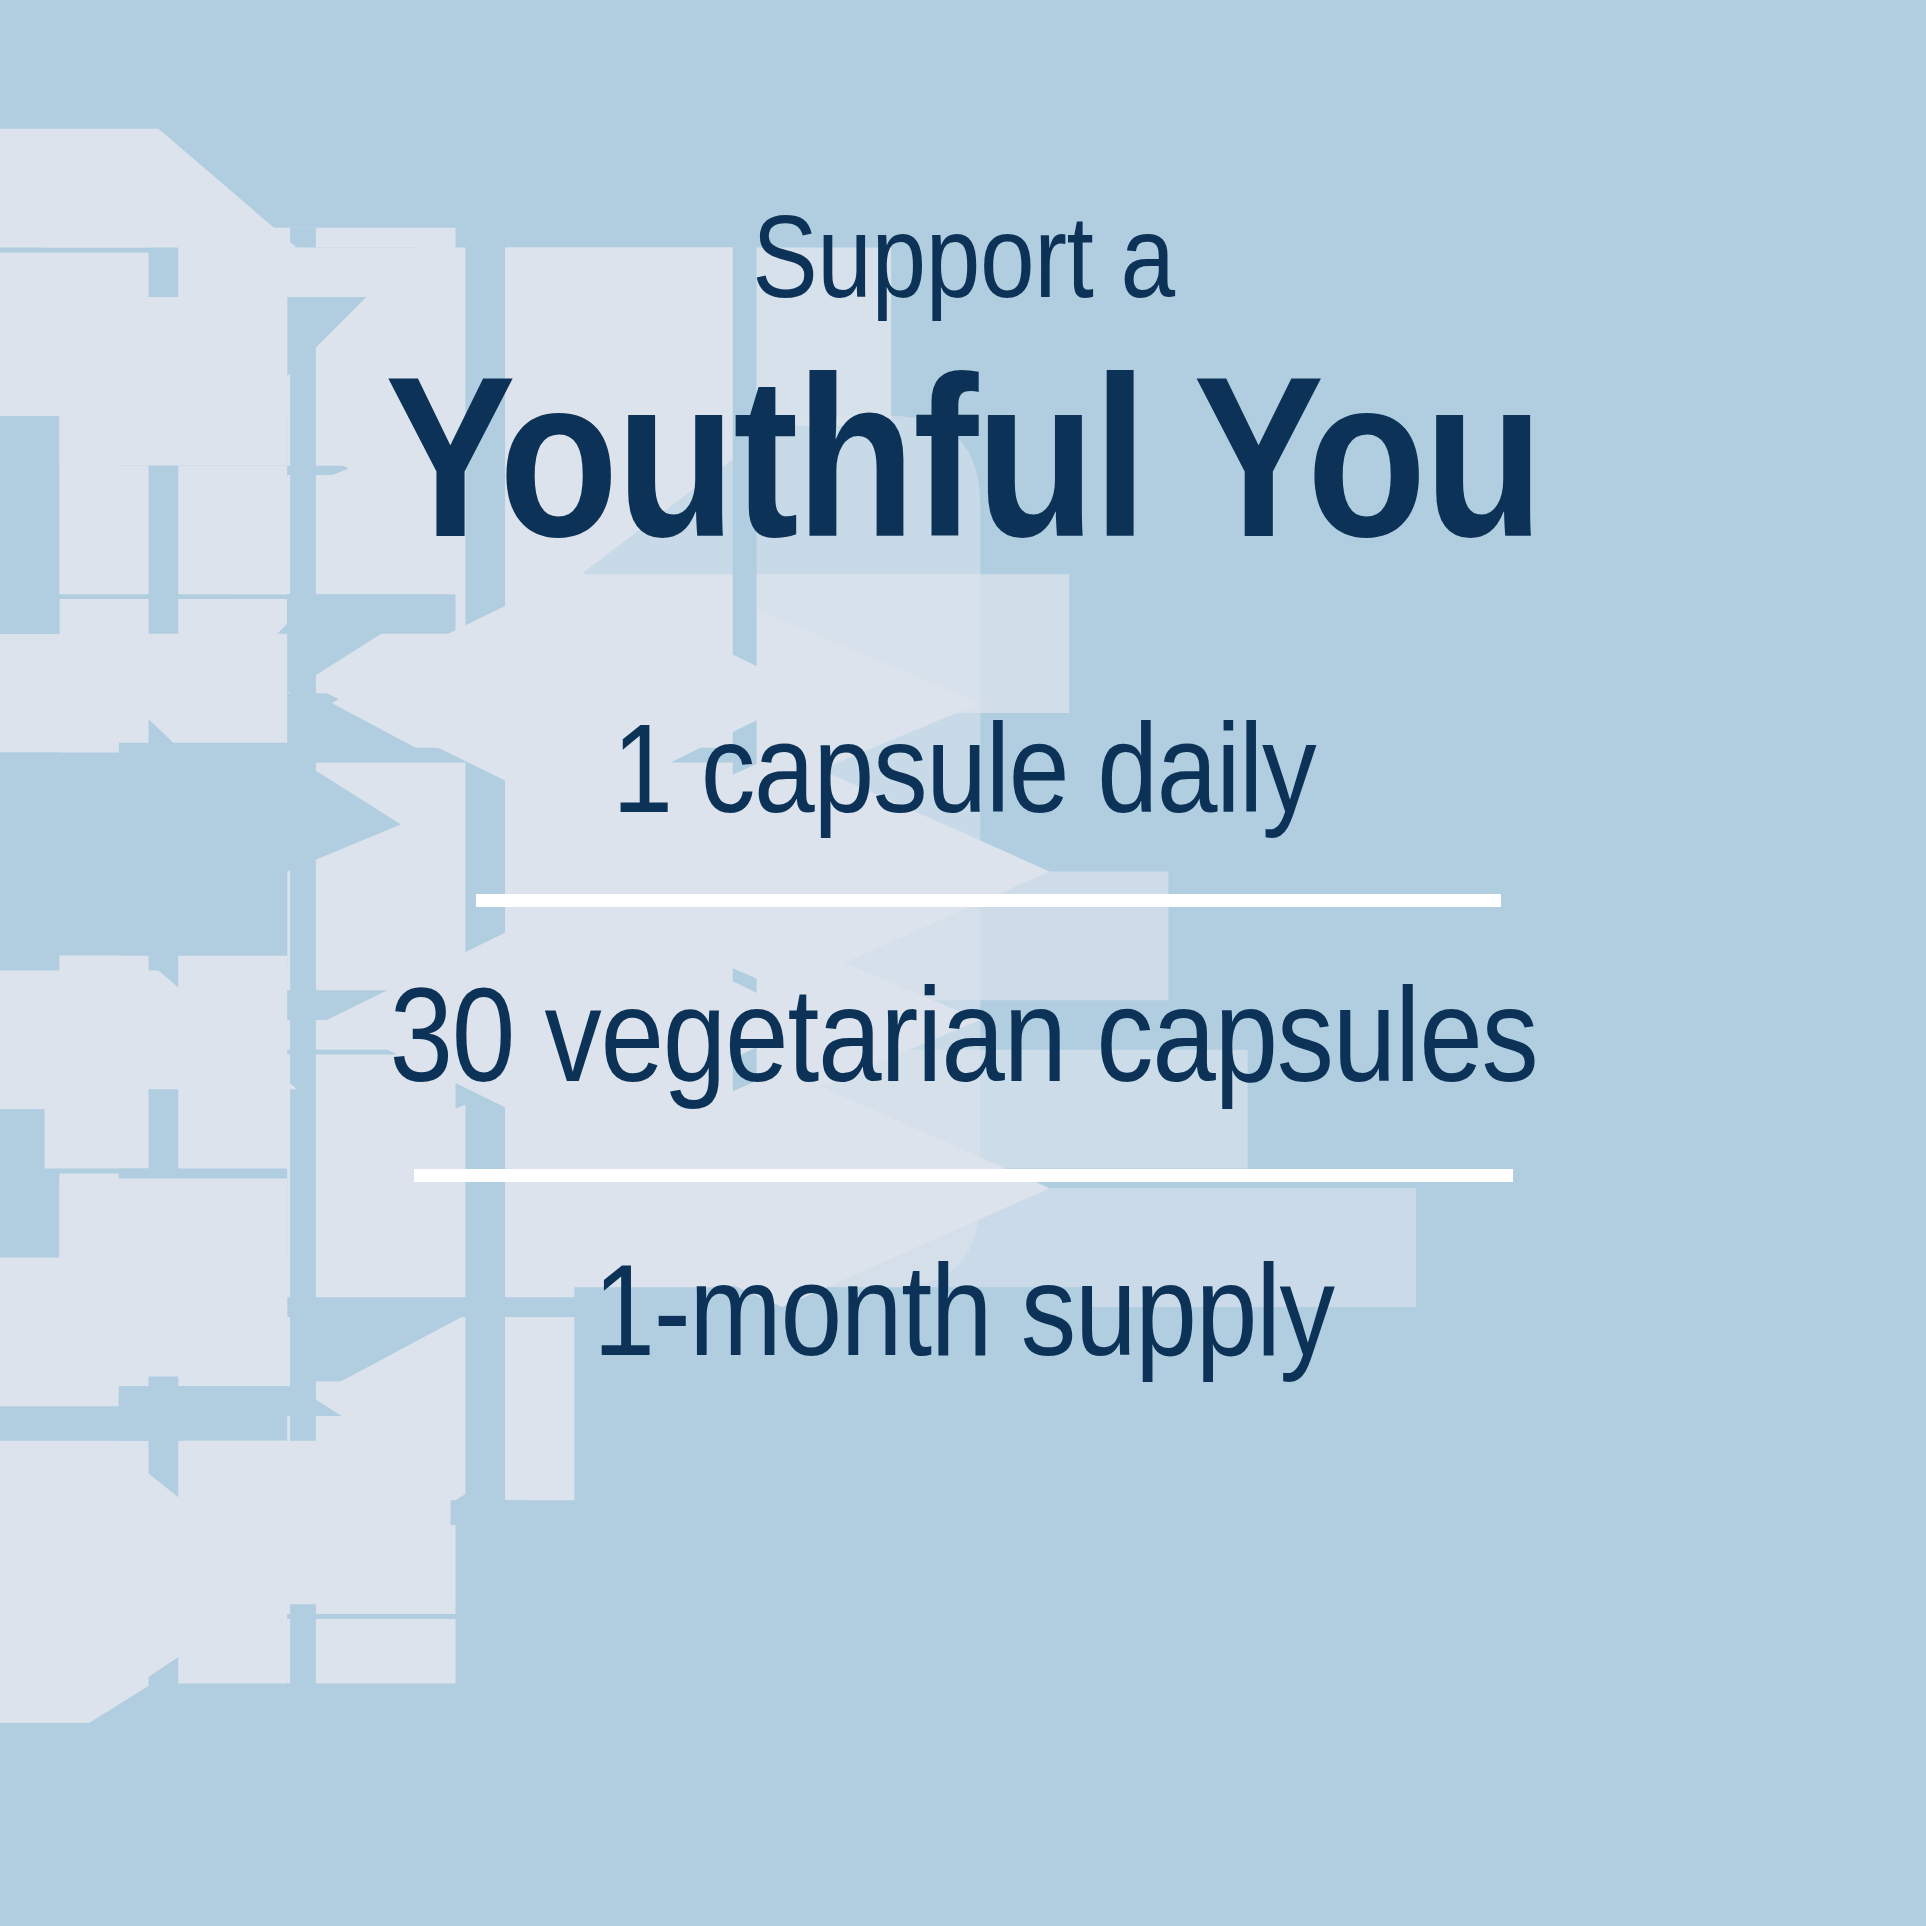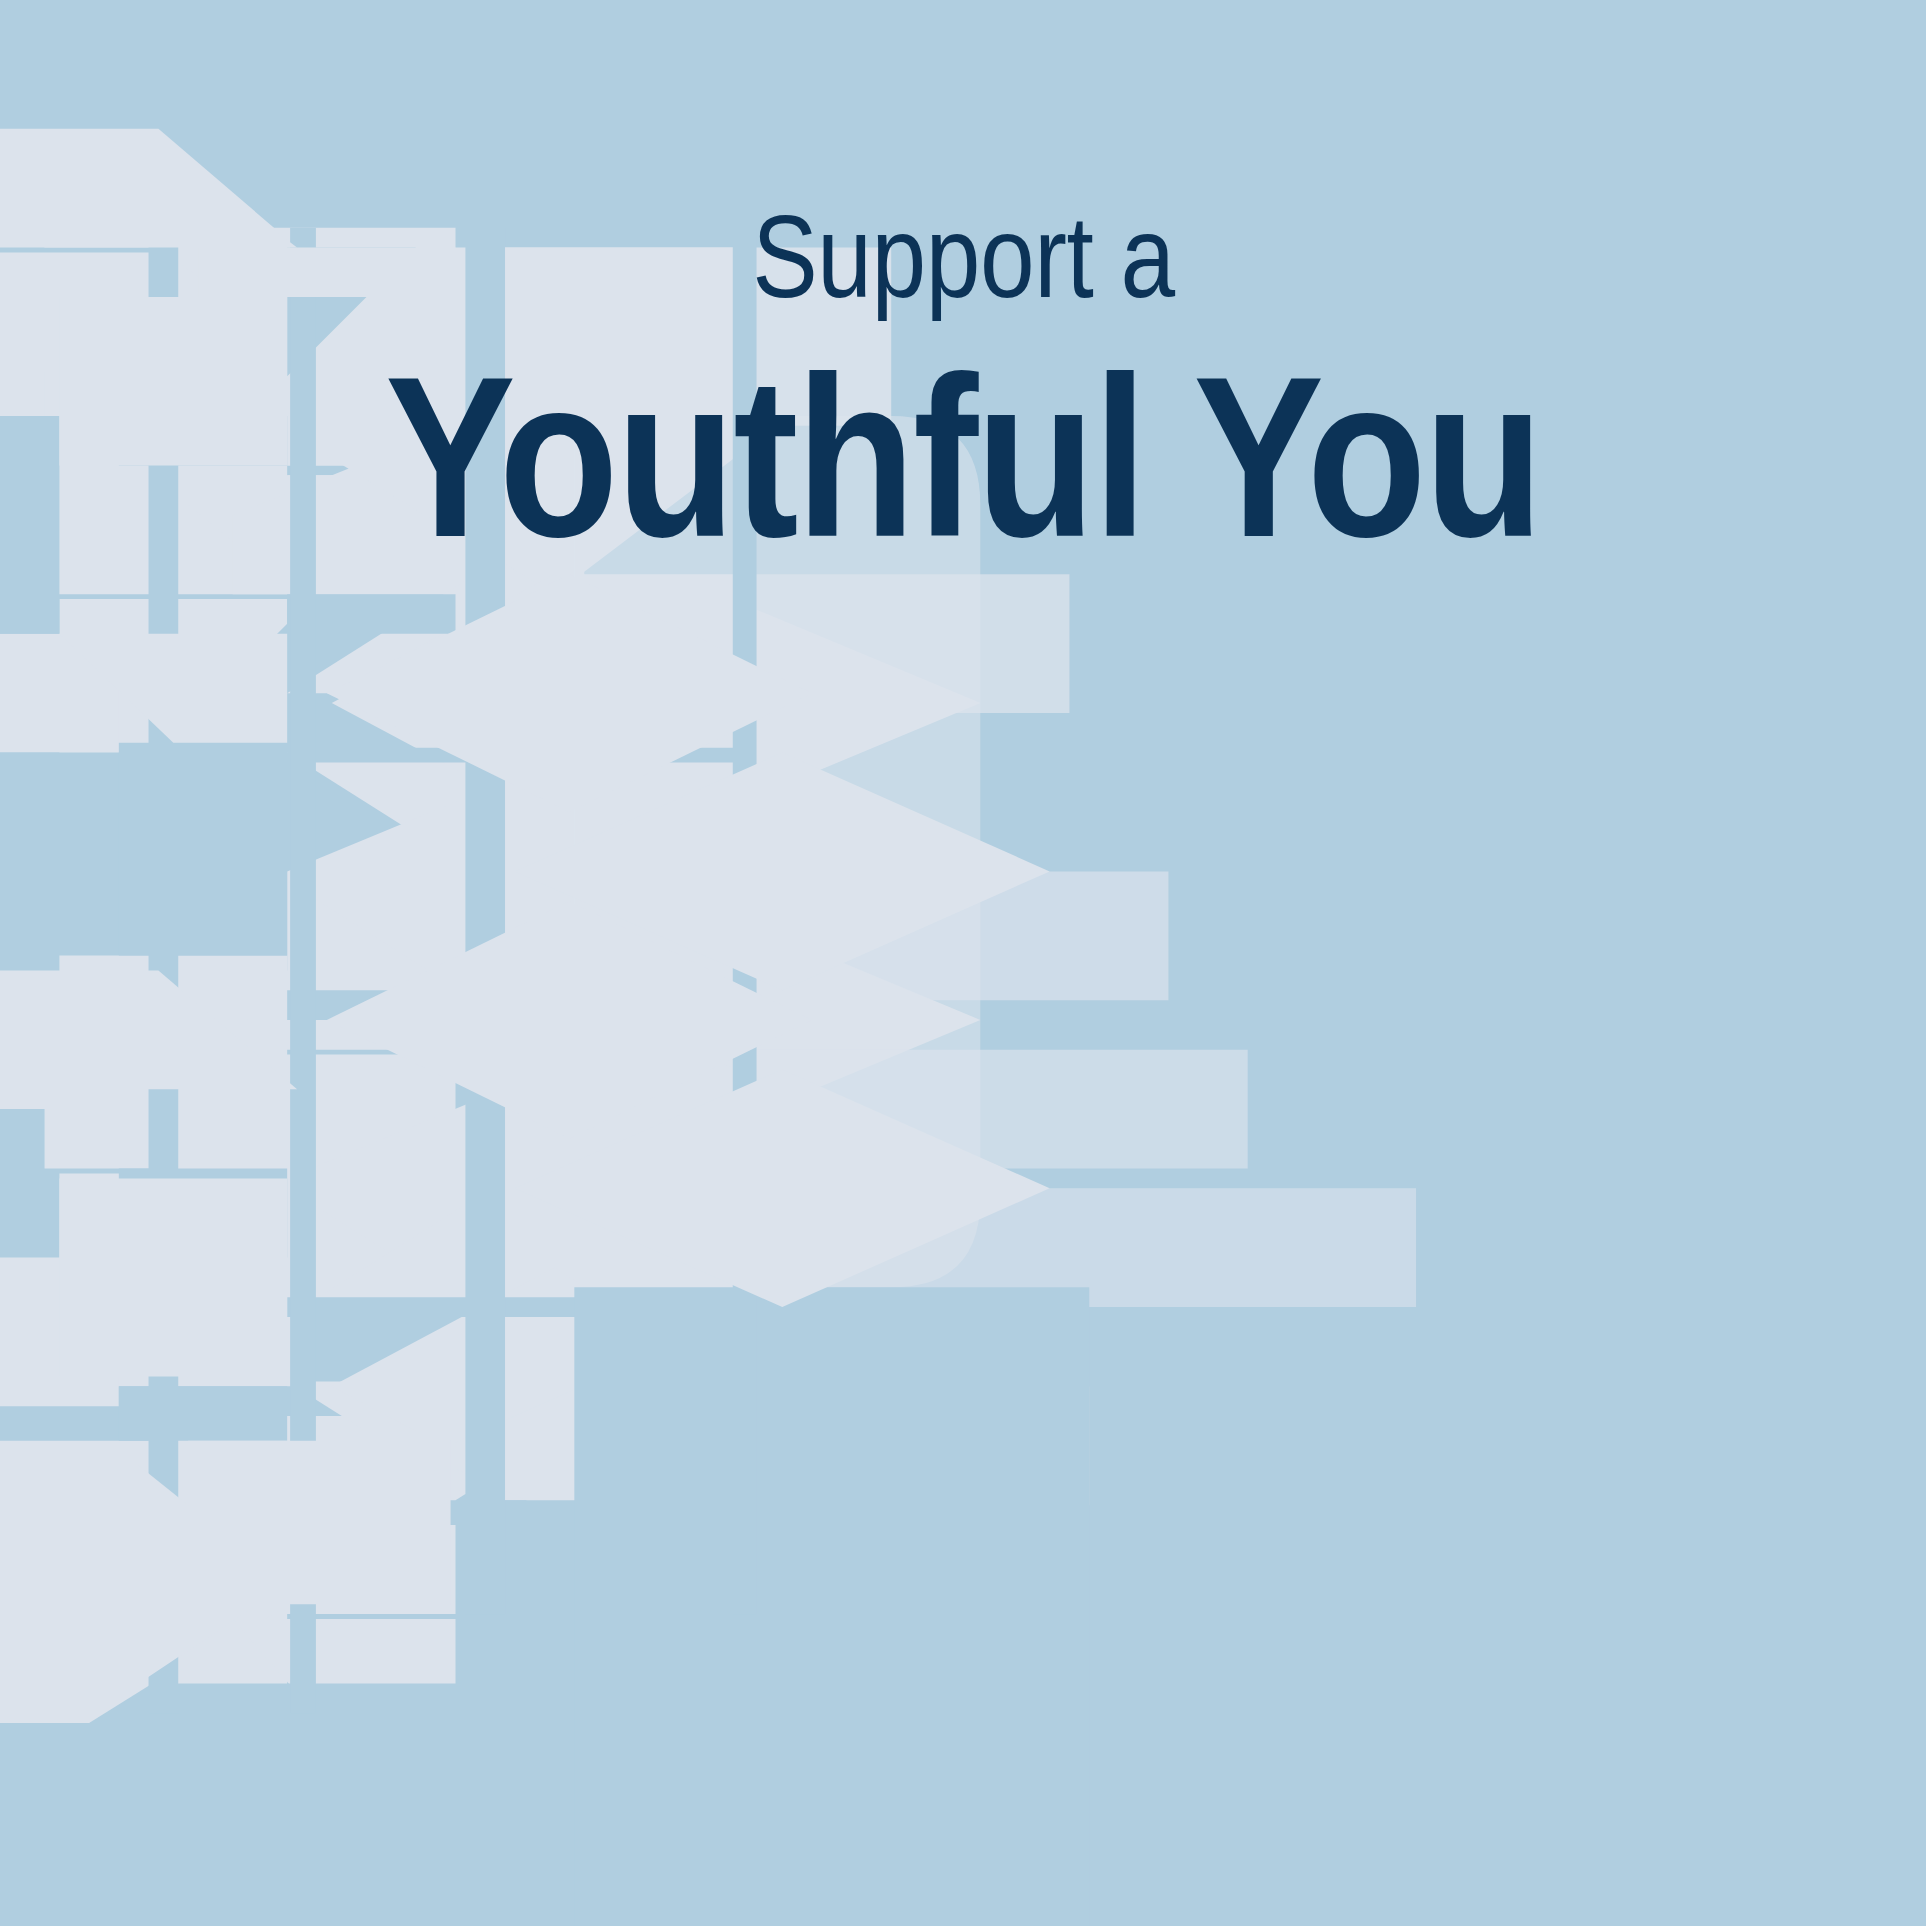--- a/index.html
+++ b/index.html
@@ -224,15 +224,28 @@
       </g>
     </g>
   </svg>
 
   <div id="content">
 
     <div class="eyebrow">Support a</div>
 
     <h1 class="headline">Youthful You</h1>
 
+    <div class="specs">
+
+      <div class="spec-line spec-1">1 capsule daily</div>
+
+      <hr class="divider divider-1">
+
+      <div class="spec-line spec-2">30 vegetarian capsules</div>
+
+      <hr class="divider divider-2">
+
+      <div class="spec-line spec-3">1-month supply</div>
+
+    </div>
   </div>
 </div>
 
 
 </body></html>

